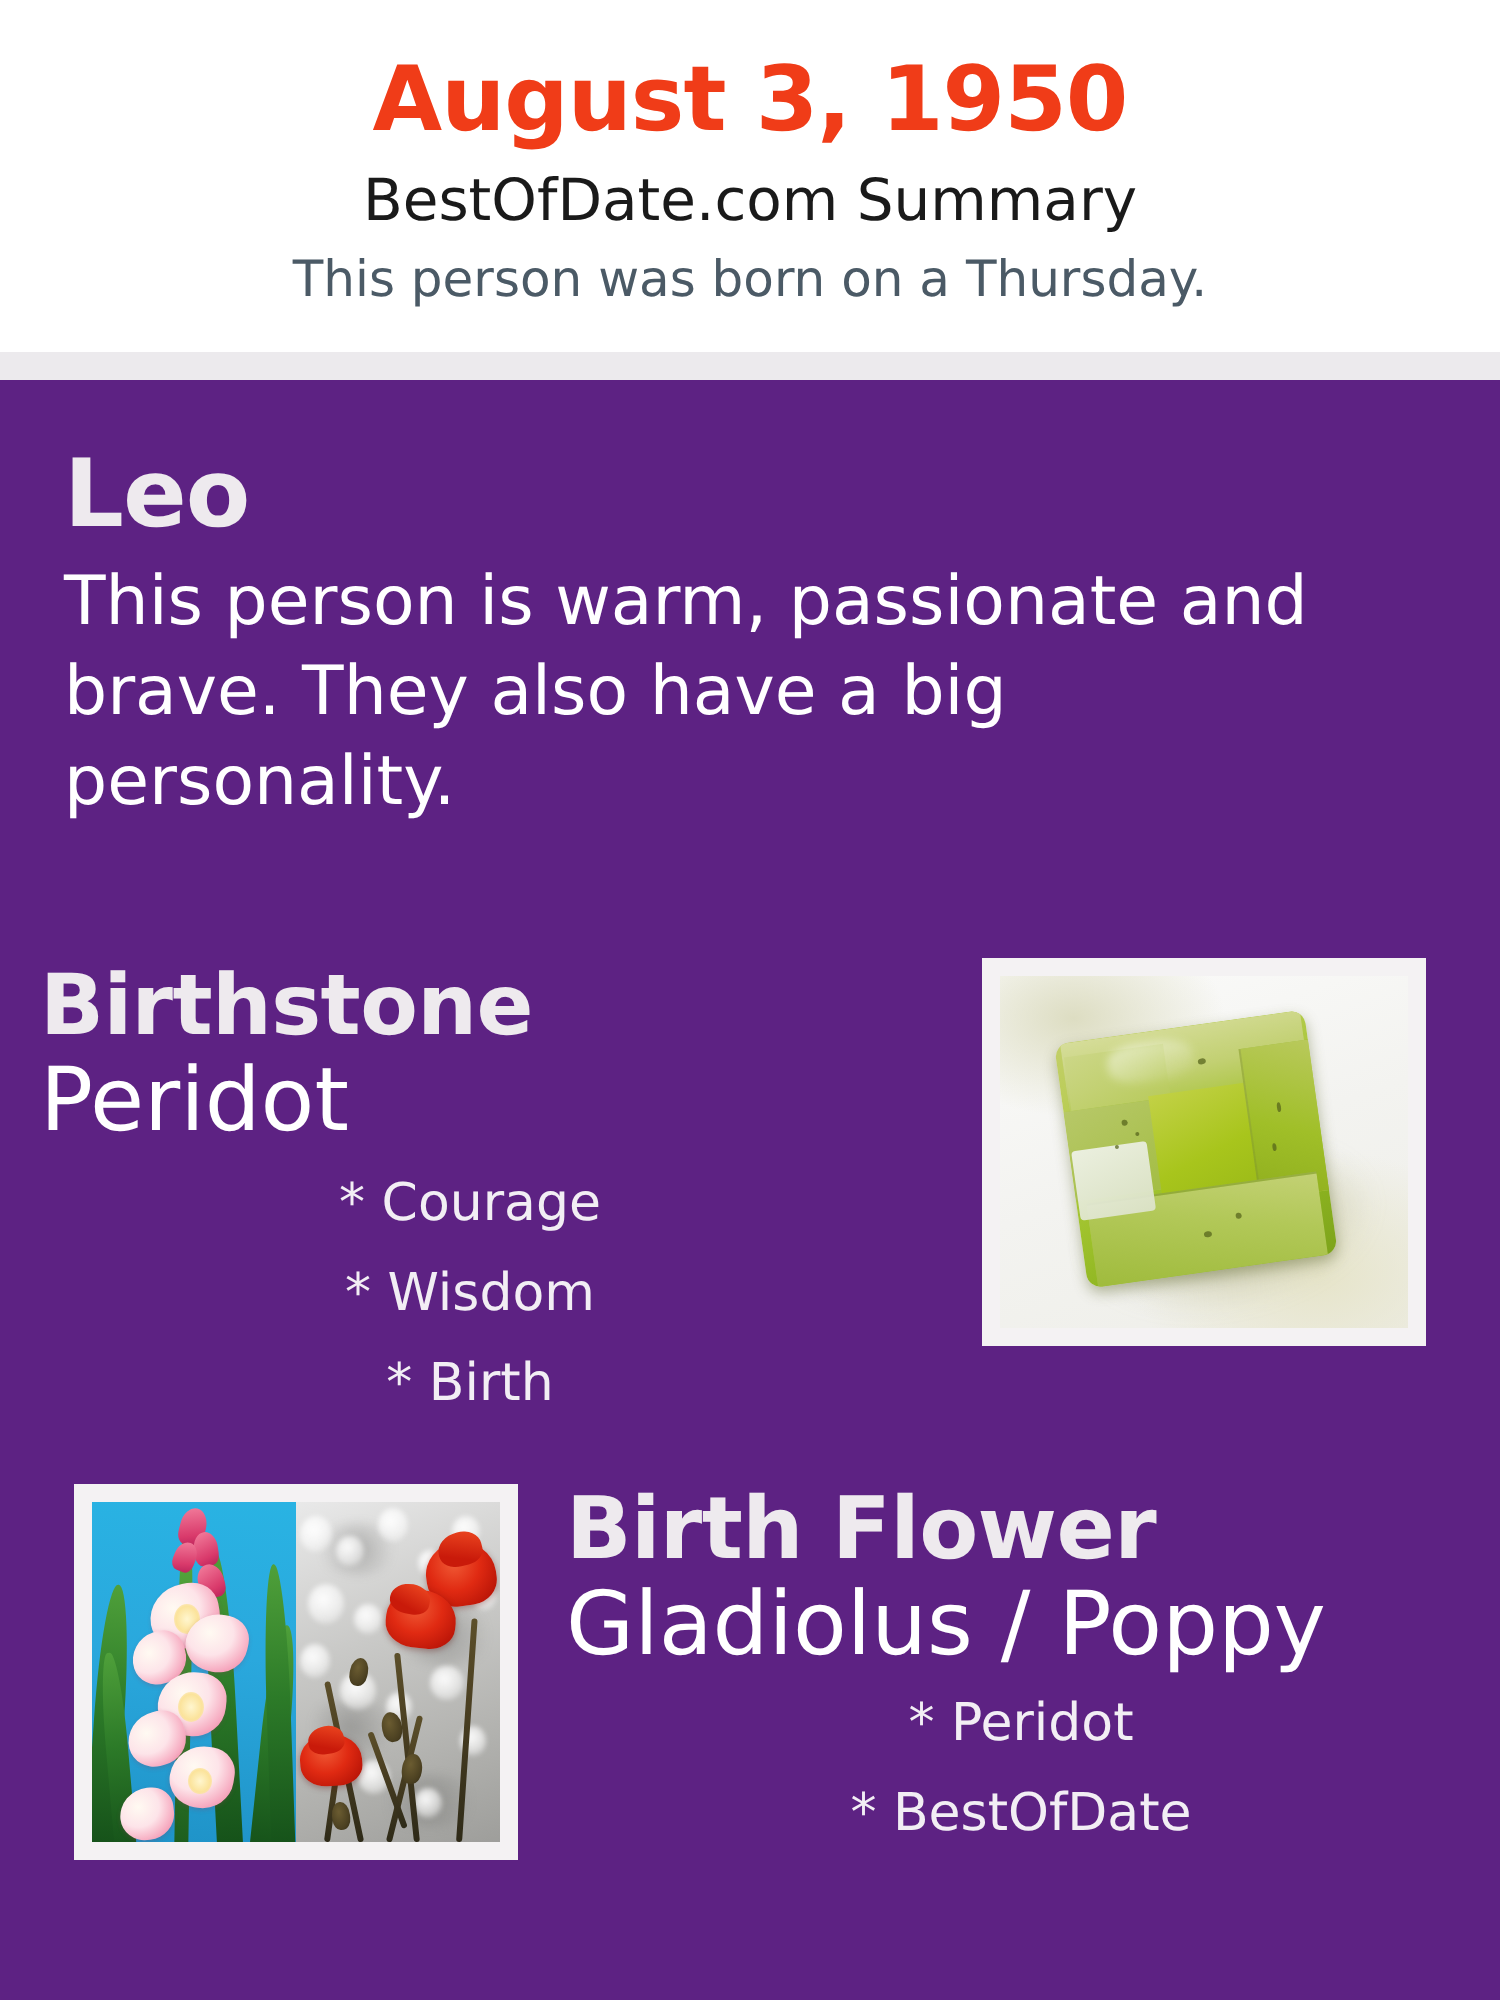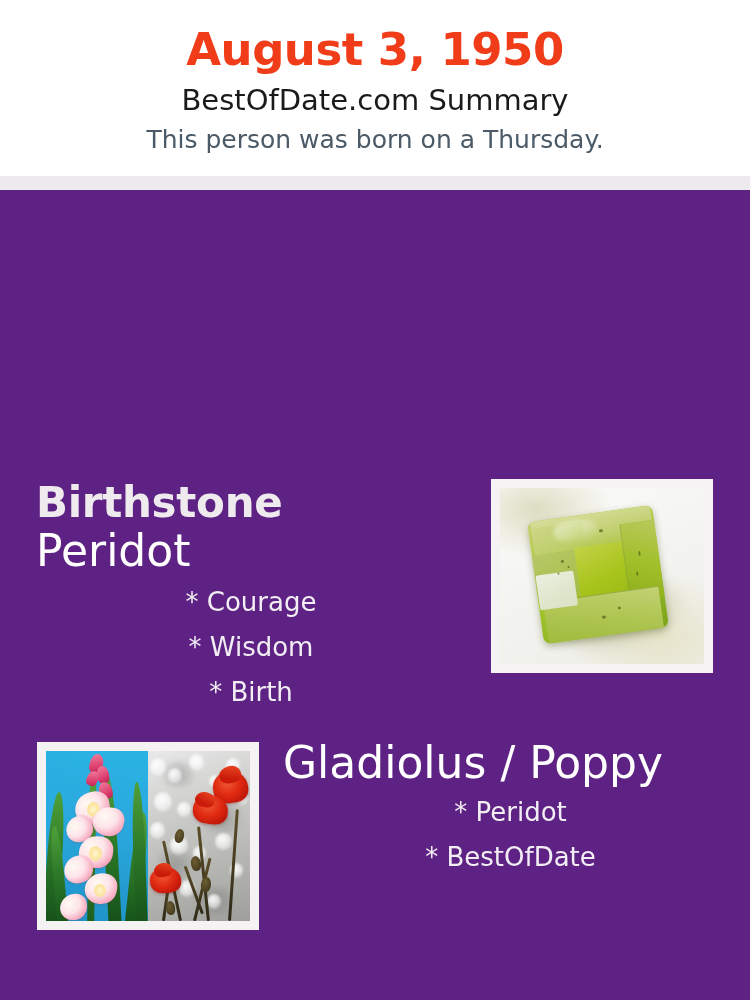--- a/index.html
+++ b/index.html
@@ -78,21 +78,21 @@
     font-size: 34px;
     line-height: 45px;
     font-weight: normal;
     width: 645px;
     margin-top: 4px;
   }
 
   
   .birthstone {
     position: absolute;
-    left: 36px;
+    left: 20px;
     top: 288px;
     width: 430px;
   }
   .section-heading {
     color: #eeeaee;
     font-size: 42px;
     font-weight: bold;
     line-height: 50px;
     letter-spacing: -0.3px;
   }
@@ -310,20 +310,24 @@
 
 <div class="header">
   <div class="date-title">August 3, 1950</div>
   <div class="site-summary">BestOfDate.com Summary</div>
   <div class="born-line">This person was born on a Thursday.</div>
 </div>
 <div class="divider-strip"></div>
 
 <div class="purple-body">
 
+  <div class="zodiac">
+    <div class="zodiac-name">Leo</div>
+    <div class="zodiac-desc">This person is warm, passionate and brave. They also have a big personality.</div>
+  </div>
 
   <div class="birthstone">
     <div class="section-heading">Birthstone</div>
     <div class="section-sub">Peridot</div>
     <div class="trait-list">
       <div class="trait">* Courage</div>
       <div class="trait">* Wisdom</div>
       <div class="trait">* Birth</div>
     </div>
   </div>
@@ -420,20 +424,21 @@
           <div class="poppy-bud" style="left:42%;top:62%;width:10%;height:9%;transform:rotate(-10deg);"></div>
           <div class="poppy-bud" style="left:52%;top:74%;width:10%;height:9%;transform:rotate(8deg);"></div>
           <div class="poppy-bud" style="left:18%;top:88%;width:9%;height:8%;transform:rotate(-6deg);"></div>
         </div>
 
       </div>
     </div>
   </div>
 
   <div class="birthflower">
+    <div class="section-heading">Birth Flower</div>
     <div class="section-sub">Gladiolus / Poppy</div>
     <div class="trait-list">
       <div class="trait">* Peridot</div>
       <div class="trait">* BestOfDate</div>
     </div>
   </div>
 
 </div>
 
 </body></html>

